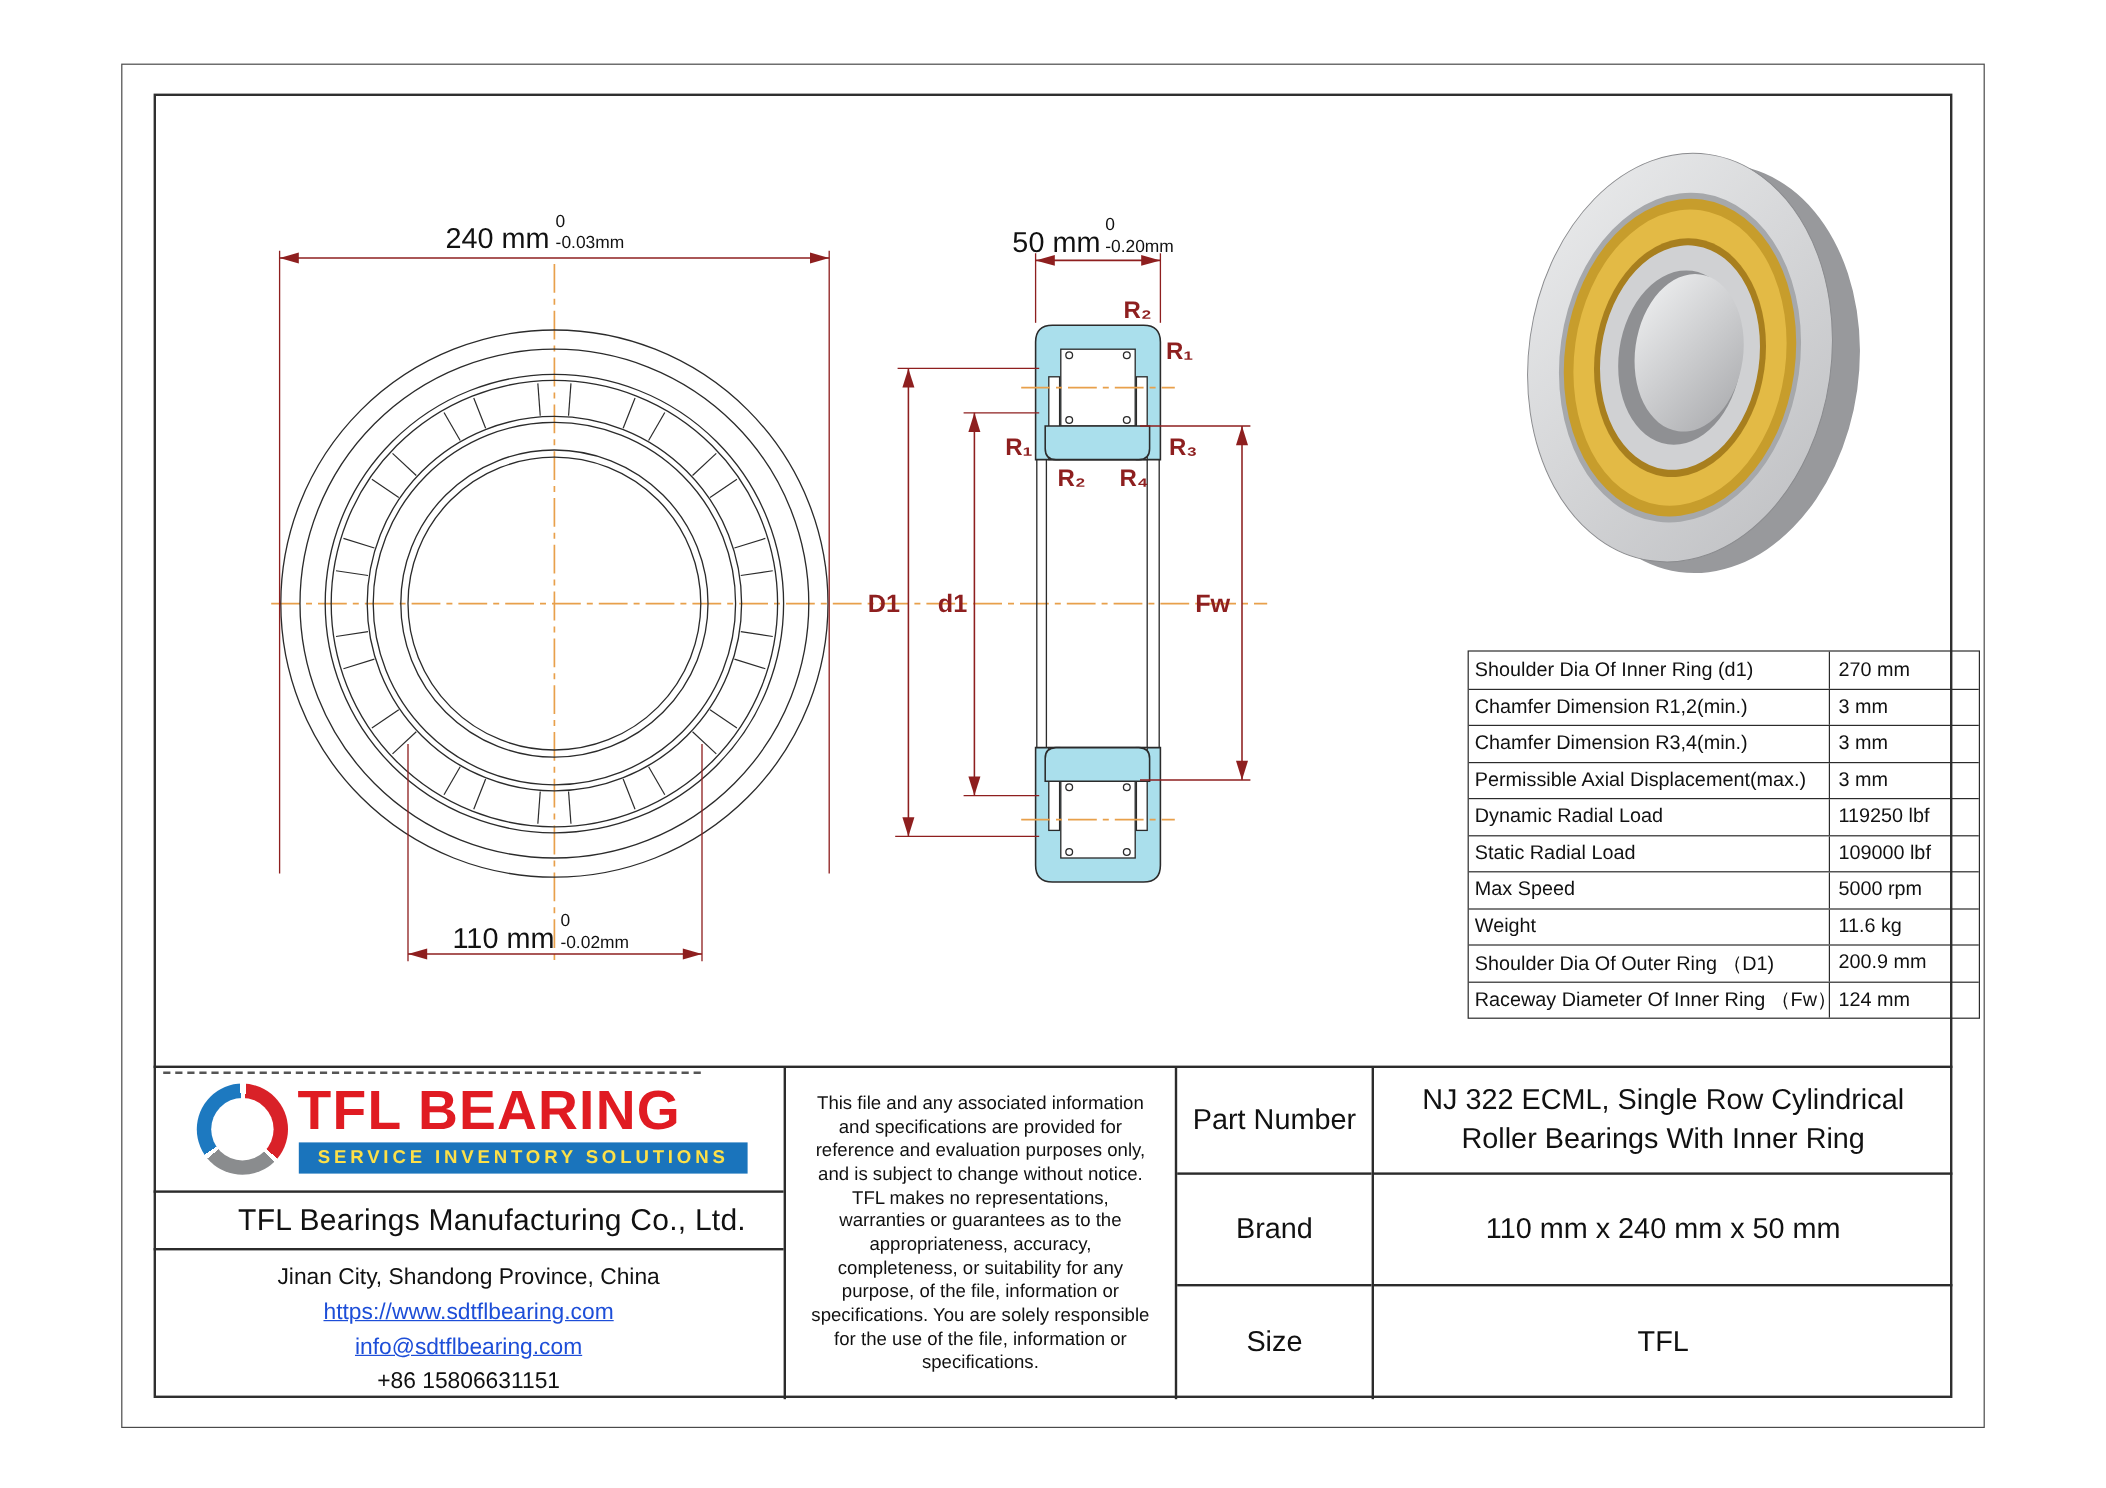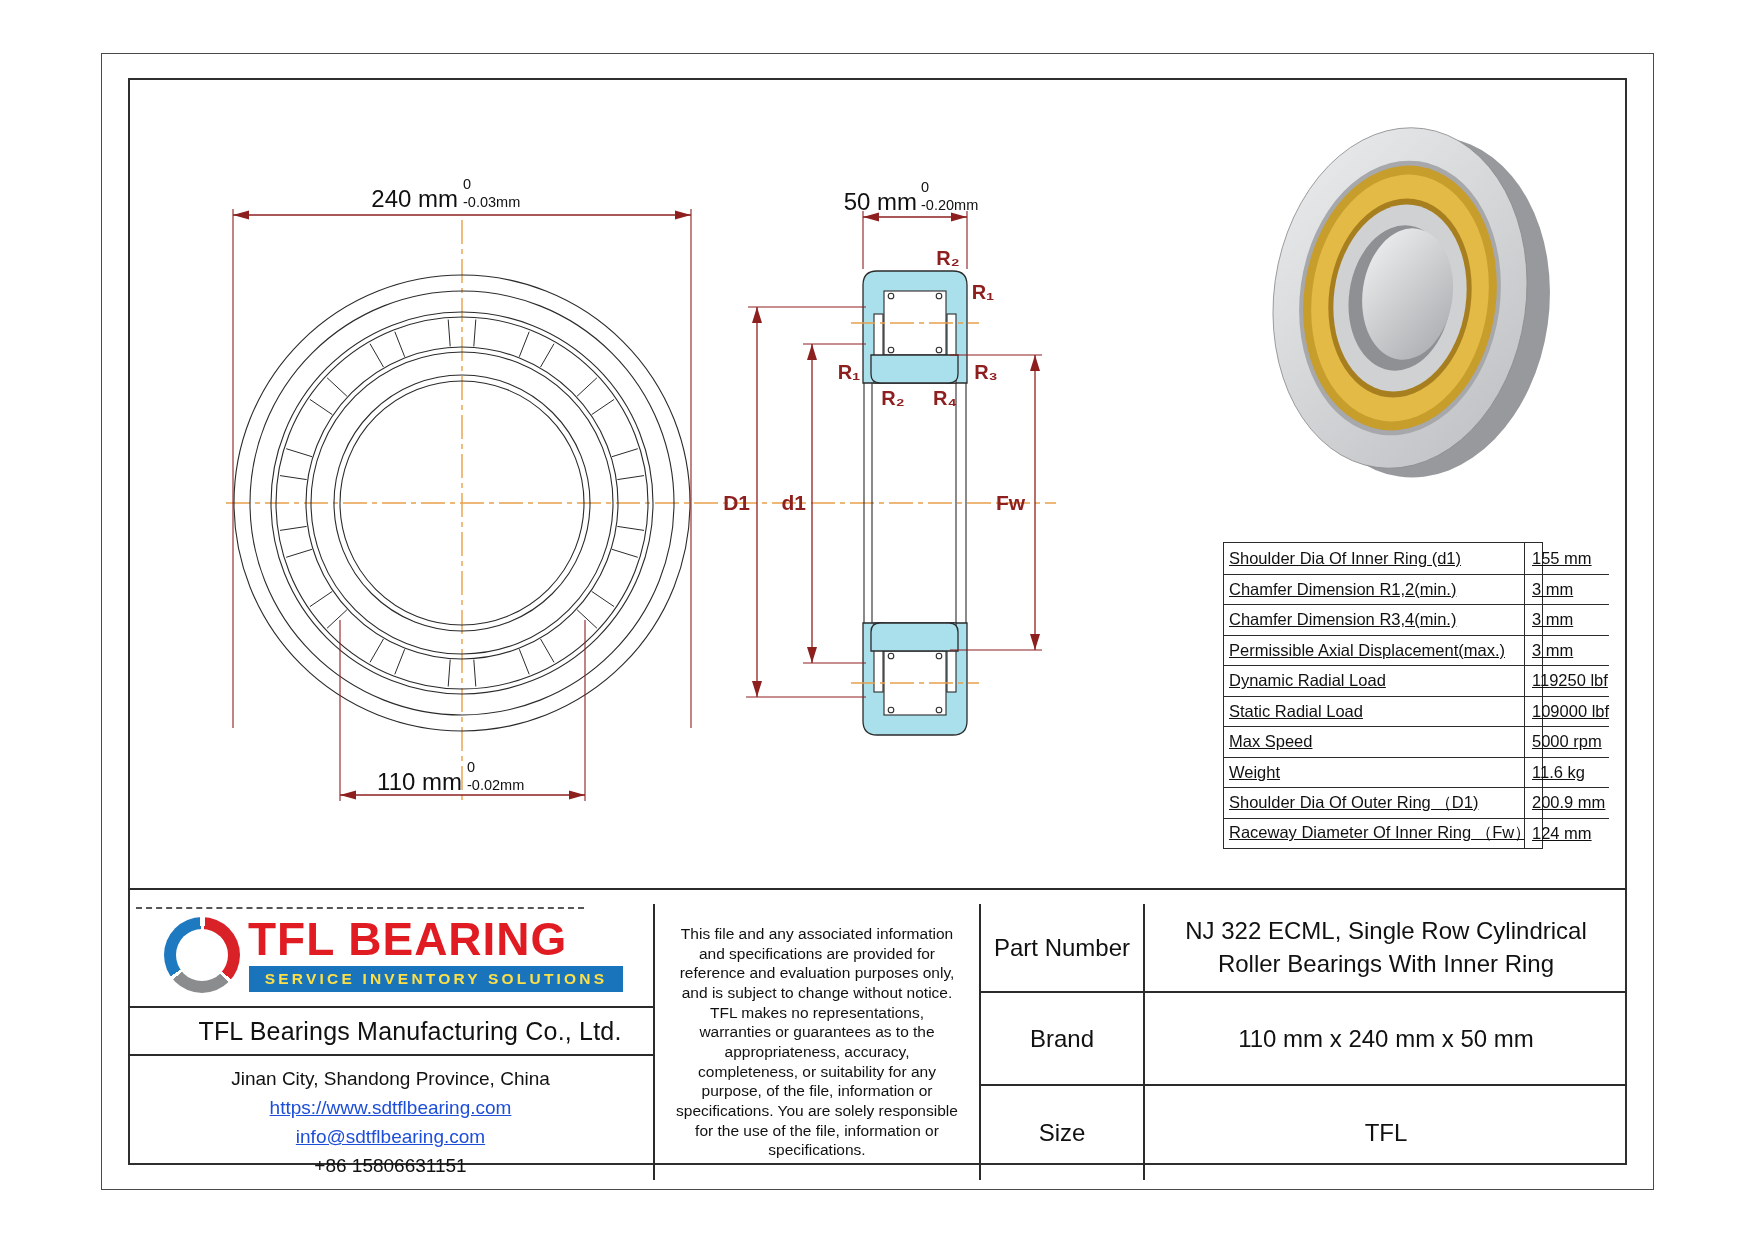--- a/index.html
+++ b/index.html
@@ -19,32 +19,32 @@
   .dim{stroke:#8e1f1f;stroke-width:1.3;fill:none;}
   .ext{stroke:#8e1f1f;stroke-width:1.1;fill:none;}
   .arr{fill:#8e1f1f;stroke:none;}
   .dimtext{font-size:24px;fill:#111;}
   .toltext{font-size:14.5px;fill:#111;}
   .rlabel{font-size:20px;font-weight:700;fill:#8e1f1f;}
   .axlabel{font-size:21px;font-weight:700;fill:#8e1f1f;}
   .pockets line{stroke:#2b2b2b;stroke-width:1;}
 
   
-  .spec-table{position:absolute;left:1223px;top:542px;width:320px;box-sizing:border-box;
-        border:1.6px solid #2b2b2b;display:grid;grid-template-rows:repeat(10,30.5px);text-decoration:underline;}
+  .spec-table{position:absolute;left:1223px;top:542px;width:427px;box-sizing:border-box;
+        border:1.6px solid #2b2b2b;display:grid;grid-template-rows:repeat(10,30.5px);}
   .spec-row{display:grid;grid-template-columns:301px 1fr;box-sizing:border-box;}
   .spec-row + .spec-row{border-top:1.6px solid #2b2b2b;}
   .spec-label{border-right:1.6px solid #2b2b2b;box-sizing:border-box;display:flex;align-items:center;
         padding-left:5px;font-size:16.5px;white-space:nowrap;overflow:hidden;}
   .spec-value{display:flex;align-items:center;padding-left:7px;font-size:16.5px;white-space:nowrap;}
 
   
   .footer{position:absolute;left:128px;top:888px;width:1499px;height:277px;box-sizing:border-box;
         border-top:2px solid #2b2b2b;display:grid;grid-template-columns:527px 326px 164px 482px;}
-  .f-col{box-sizing:border-box;margin-top:14px;}
+  .f-col{box-sizing:border-box;}
   .f-left{border-right:2px solid #2b2b2b;display:grid;grid-template-rows:104px 48px 1fr;}
   .f-logo-row{position:relative;border-bottom:2px solid #2b2b2b;box-sizing:border-box;}
   .f-name-row{border-bottom:2px solid #2b2b2b;box-sizing:border-box;display:flex;align-items:center;
         justify-content:center;font-size:25px;letter-spacing:0.2px;padding-left:39px;}
   .f-contact-row{padding-top:8px;text-align:center;font-size:19px;line-height:29px;}
   .link{color:#1d4ed8;text-decoration:underline;}
   .f-disclaimer{border-right:2px solid #2b2b2b;display:flex;align-items:center;}
   .f-disclaimer p{margin:0;padding:10px 20px;text-align:center;font-size:15.5px;line-height:1.27;}
   .f-plabels{border-right:2px solid #2b2b2b;display:grid;grid-template-rows:89px 93px 1fr;}
   .f-pvalues{display:grid;grid-template-rows:89px 93px 1fr;}
@@ -240,21 +240,21 @@
       <ellipse cx="0" cy="0" rx="71" ry="100" fill="#a87f1e"></ellipse>
       <ellipse cx="0" cy="0" rx="66" ry="94" fill="#d0d1d3"></ellipse>
       <ellipse cx="0" cy="0" rx="51" ry="73" fill="#8f9093"></ellipse>
       <ellipse cx="7" cy="-5" rx="45" ry="66" fill="url(#gBore)"></ellipse>
     </g>
   </svg>
 
   <div class="spec-table">
     <div class="spec-row">
       <div class="spec-label">Shoulder Dia Of Inner Ring (d1)</div>
-      <div class="spec-value">155 mm</div>
+      <div class="spec-value">270 mm</div>
     </div>
     <div class="spec-row">
       <div class="spec-label">Chamfer Dimension R1,2(min.)</div>
       <div class="spec-value">3 mm</div>
     </div>
     <div class="spec-row">
       <div class="spec-label">Chamfer Dimension R3,4(min.)</div>
       <div class="spec-value">3 mm</div>
     </div>
     <div class="spec-row">

